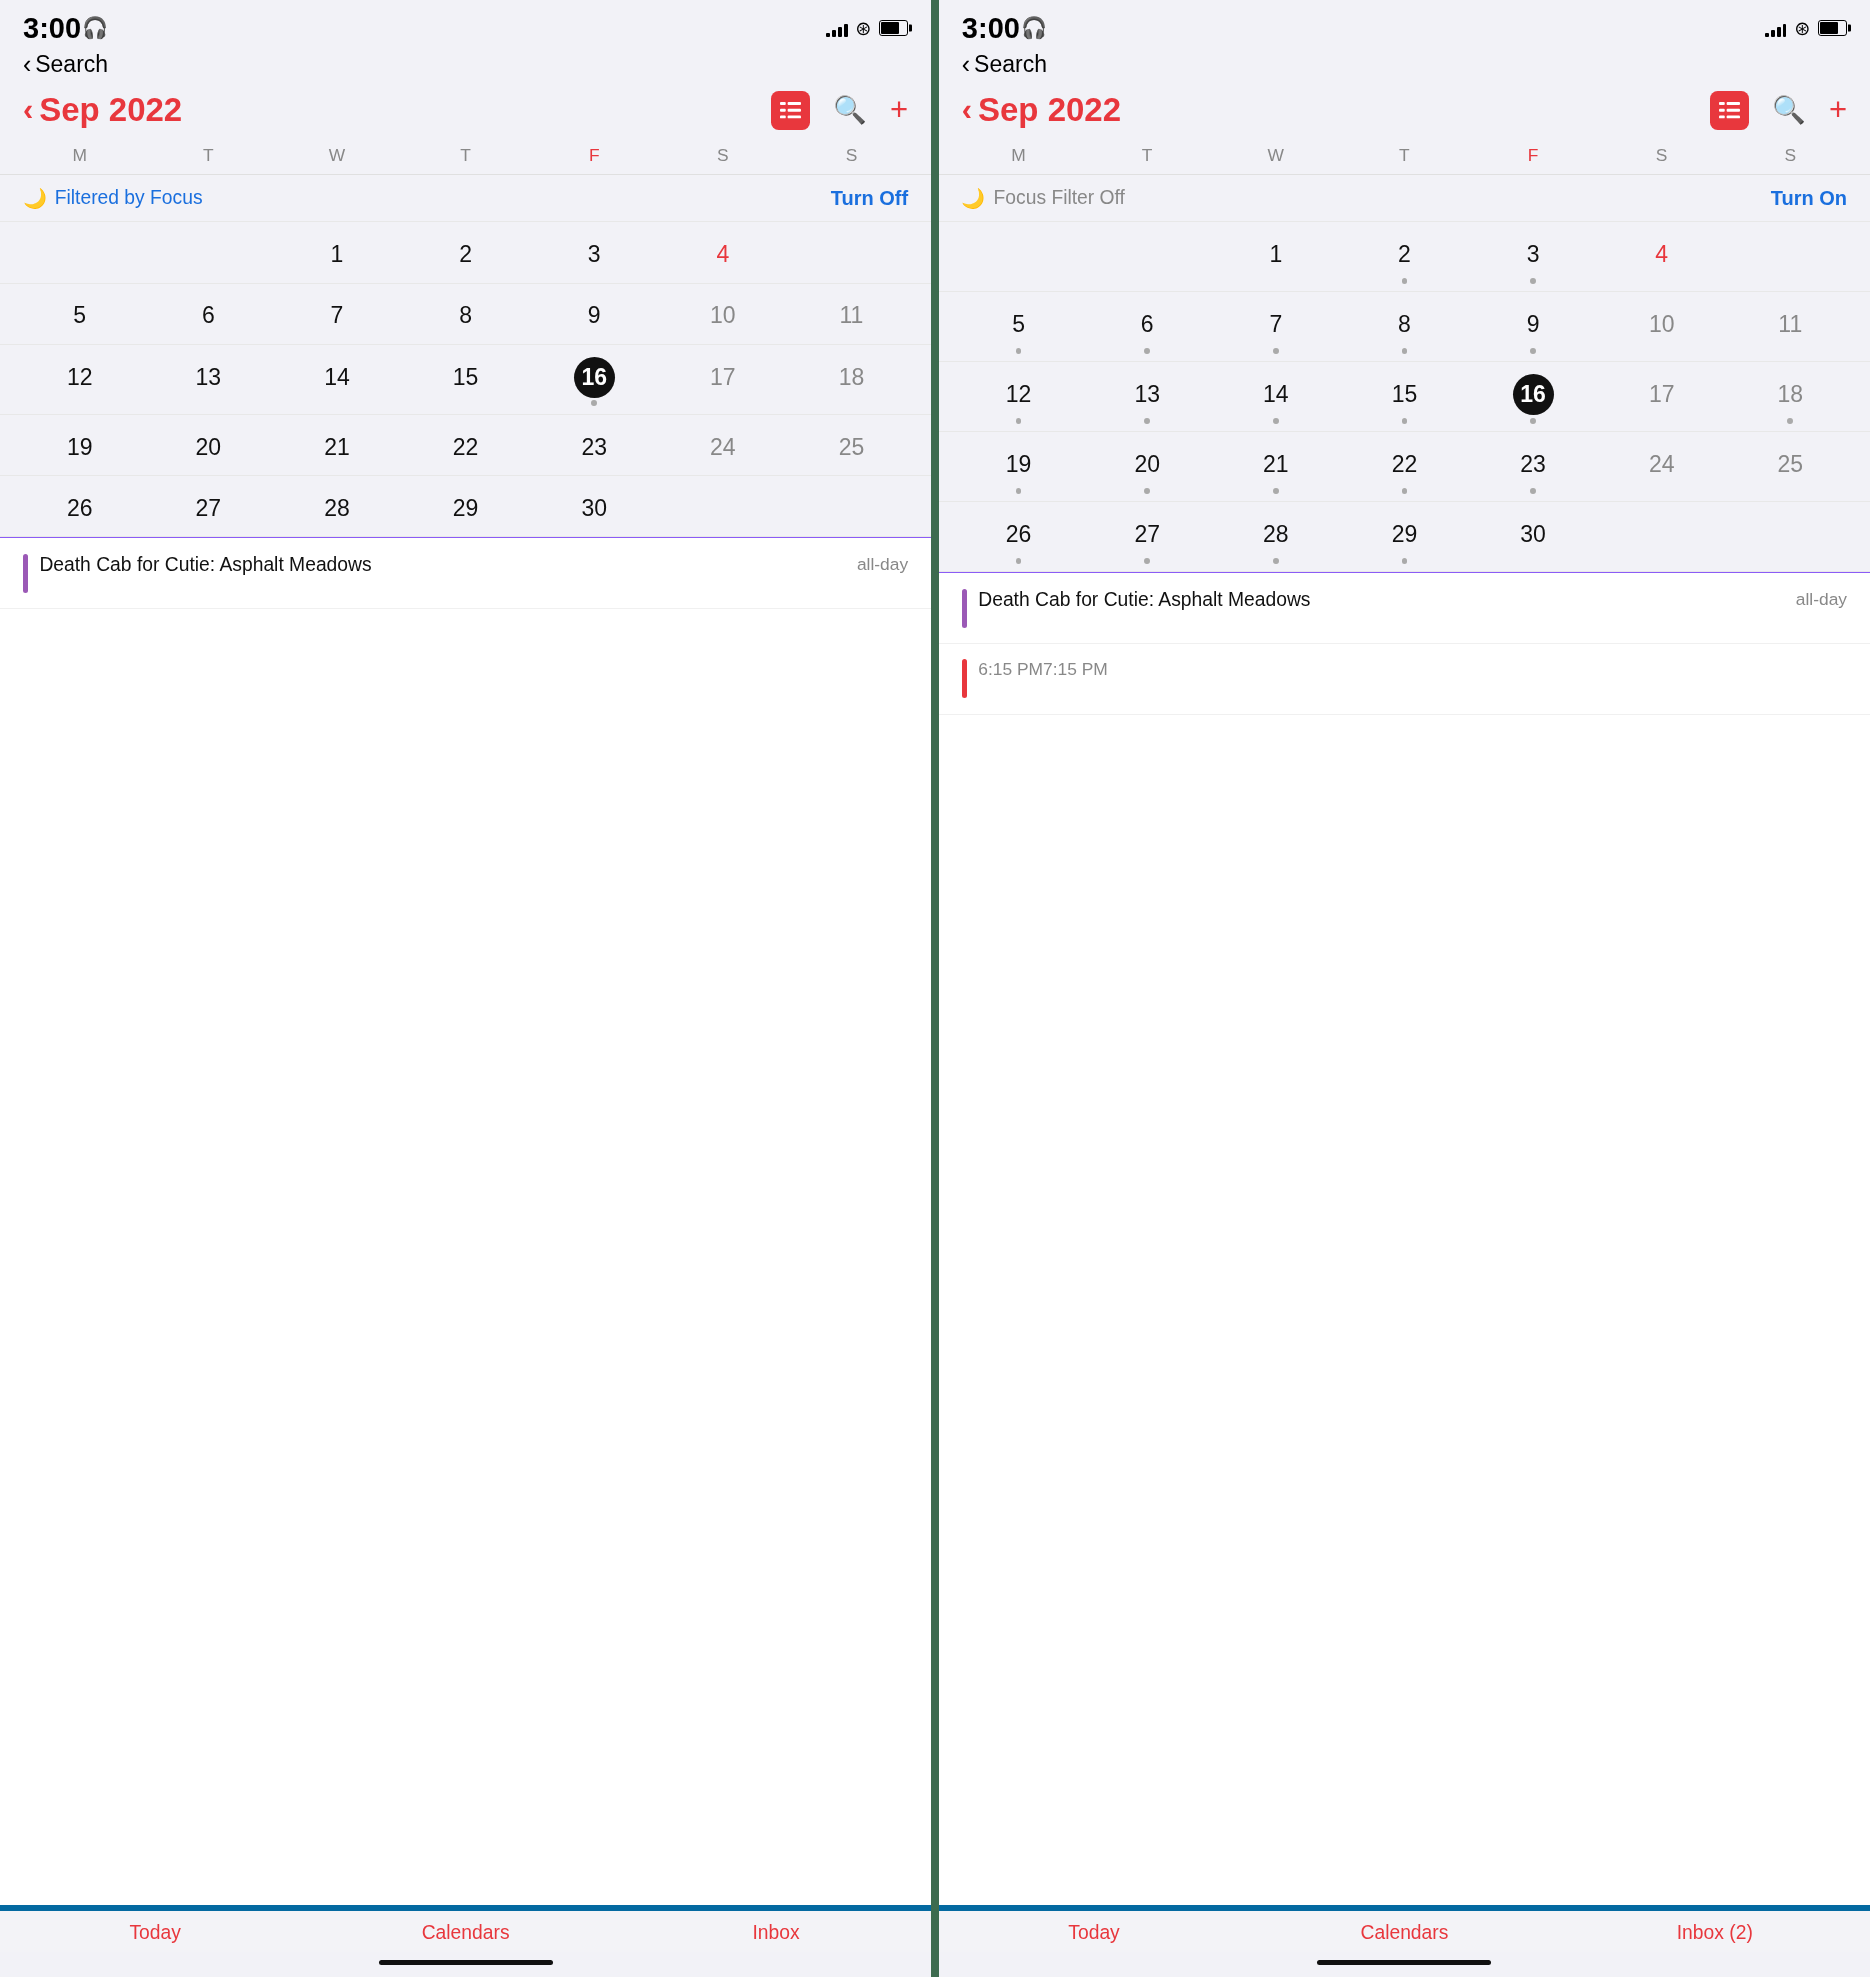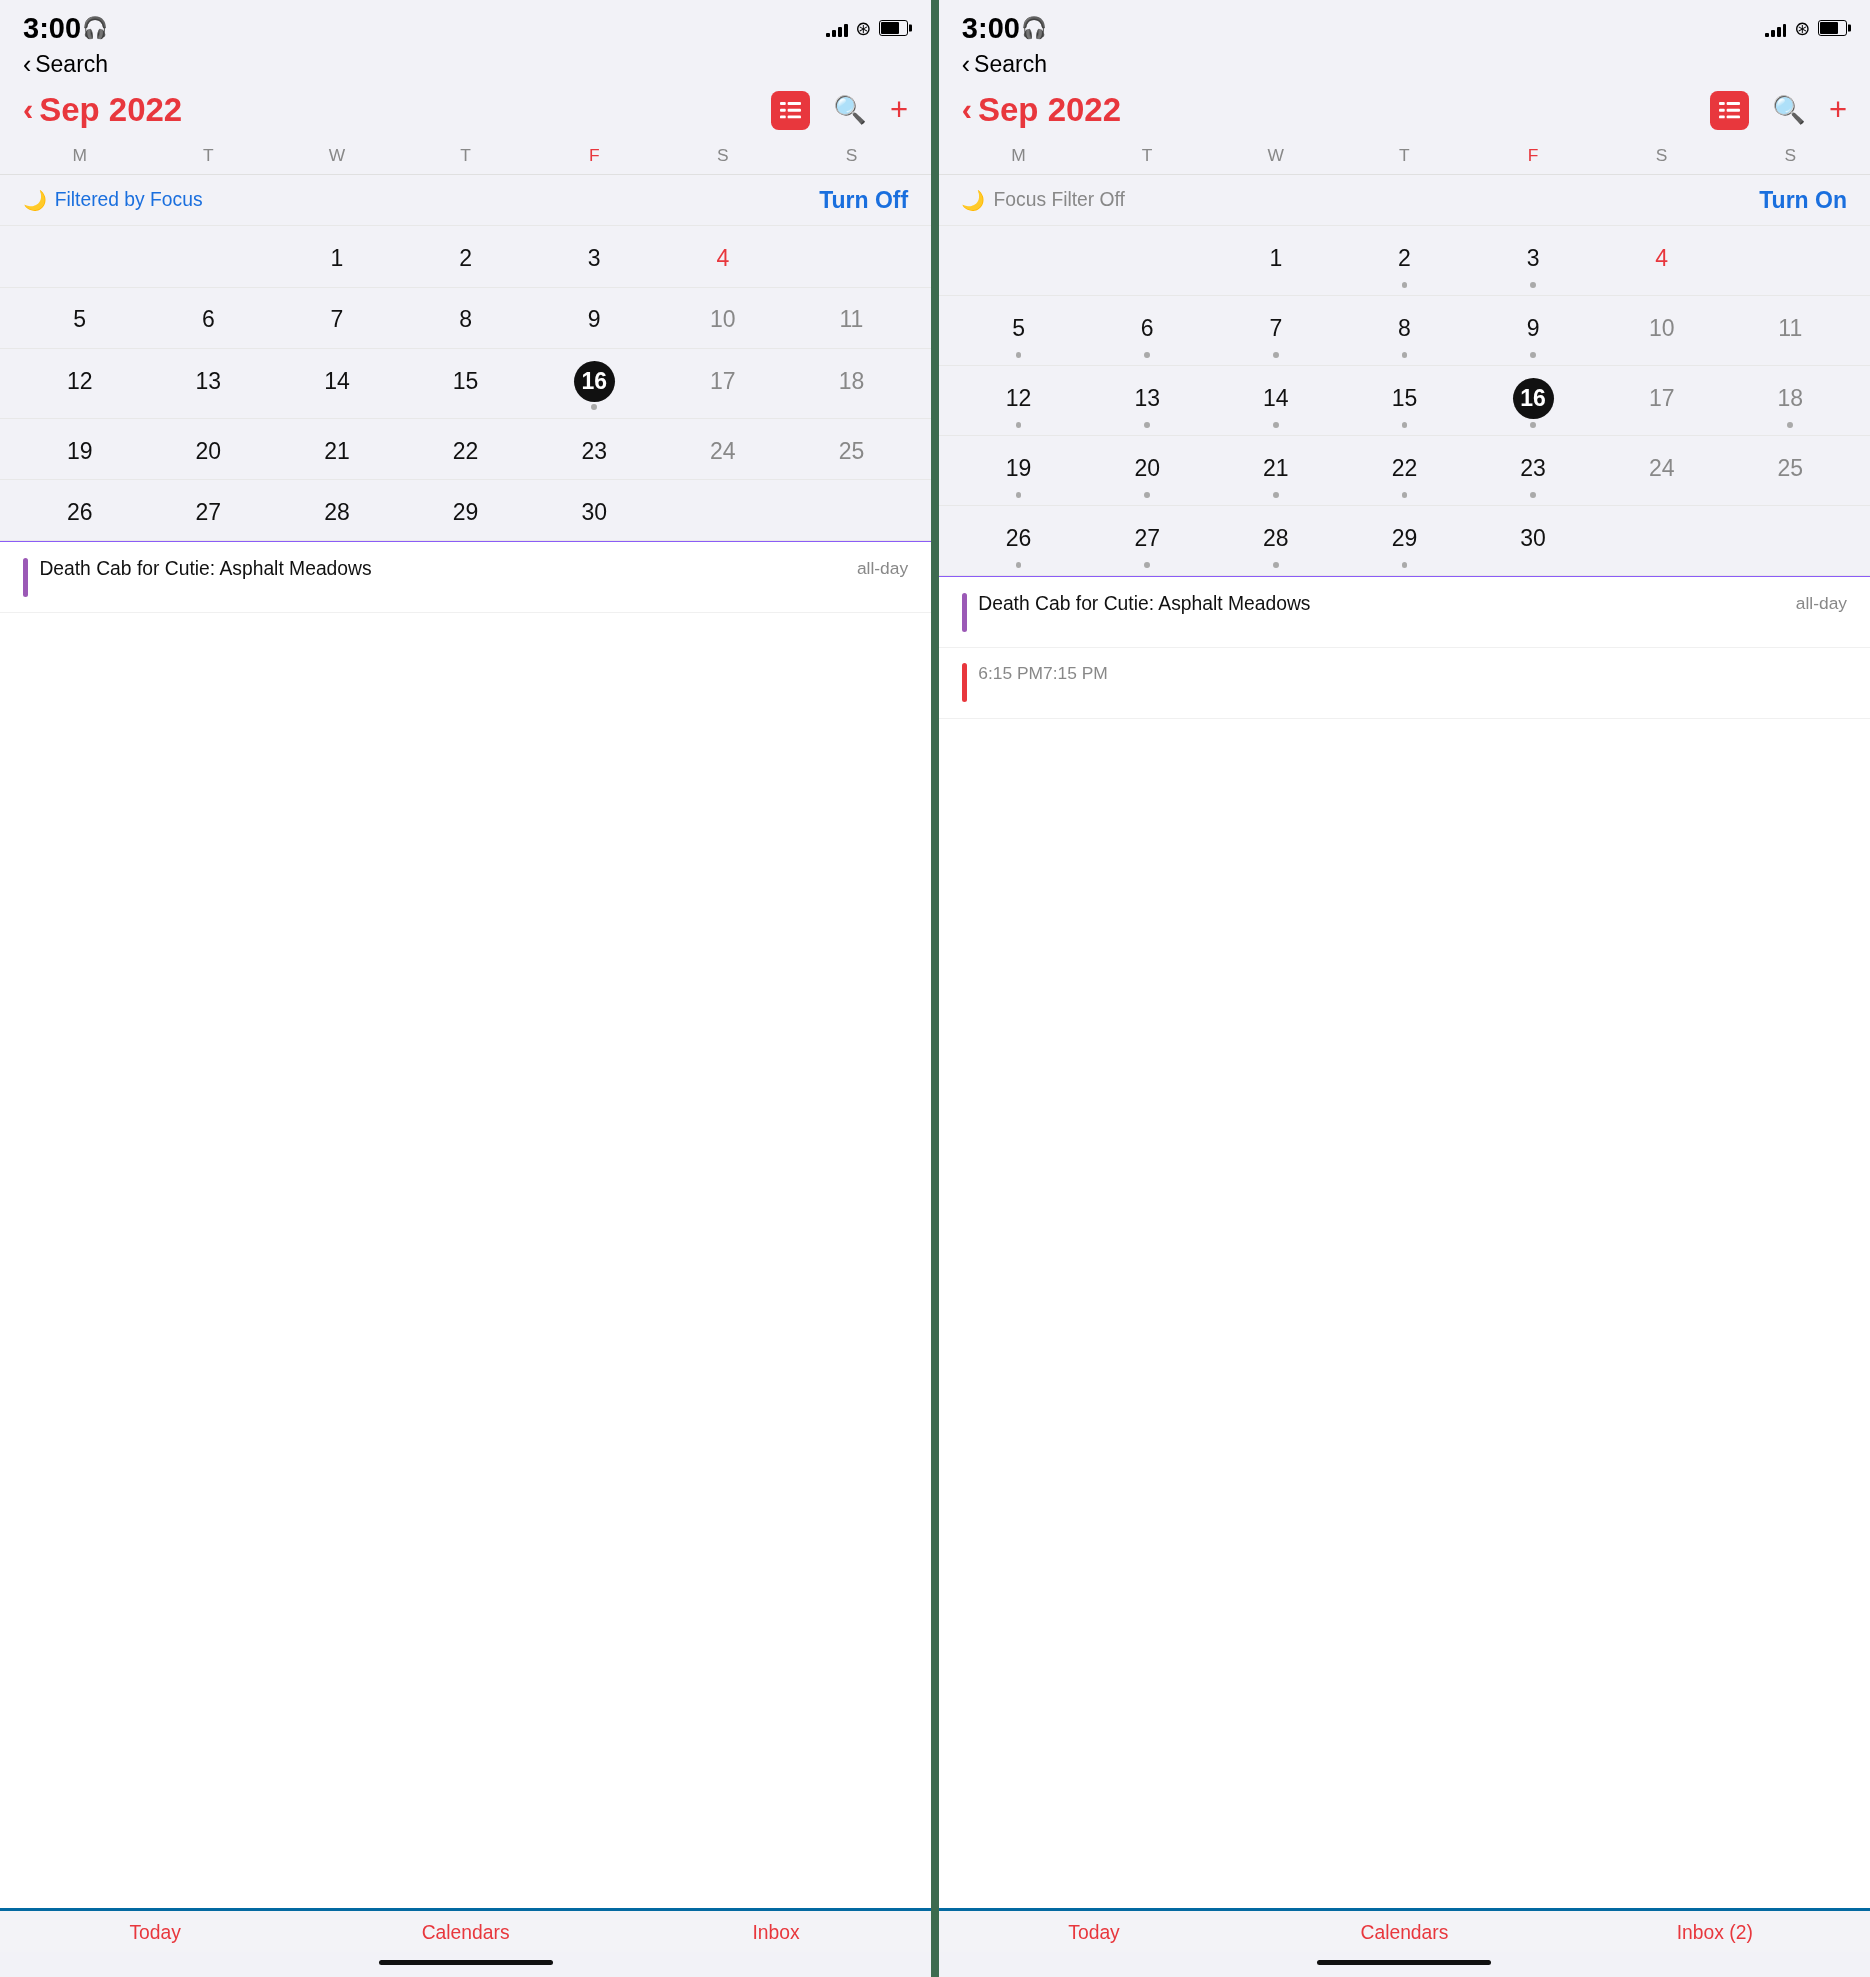--- a/index.html
+++ b/index.html
@@ -165,21 +165,21 @@
     .focus-text-on {
       color: #1a6fde;
       font-size: 19.3px;
     }
     .focus-text-off {
       color: #888;
       font-size: 19.3px;
     }
     .focus-action {
       color: #1a6fde;
-      font-size: 23px;
+      font-size: 20px;
       font-weight: 600;
       cursor: pointer;
     }
 
     
     .cal-grid {
       background: #f2f2f7;
     }
     .cal-week {
       display: grid;
@@ -265,21 +265,21 @@
       color: #888;
     }
 
     
     .tab-bar {
       display: flex;
       justify-content: space-around;
       align-items: flex-start;
       padding: 11.6px 0 7.7px 0;
       background: rgba(242,242,247,0.95);
-      border-top: 3px solid #0369a1;
+      border-top: 6px solid #0369a1;
     }
     .tab-item {
       display: flex;
       flex-direction: column;
       align-items: center;
       color: #e8373d;
       font-size: 19.3px;
       cursor: pointer;
       flex: 1;
     }

